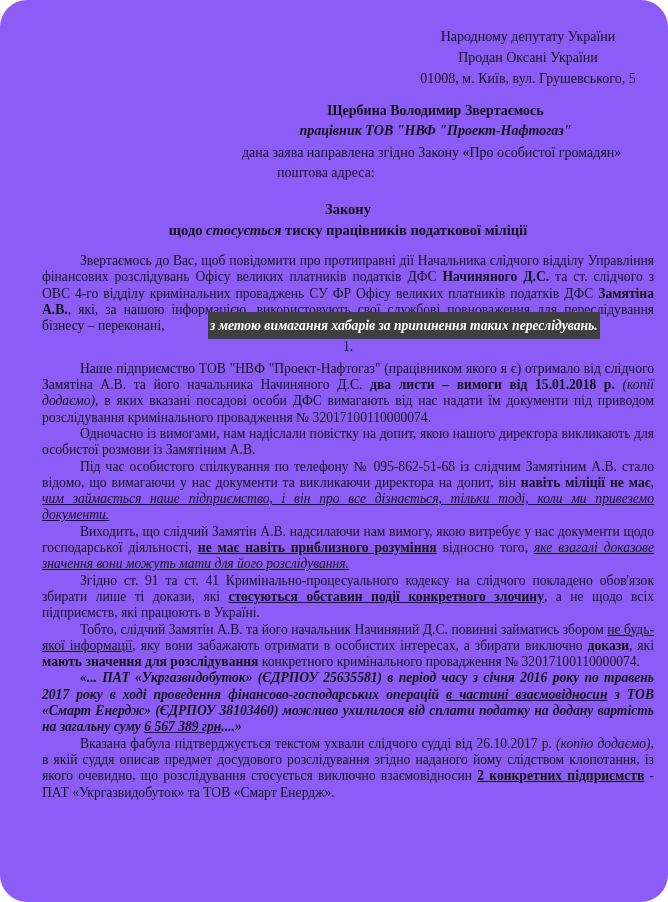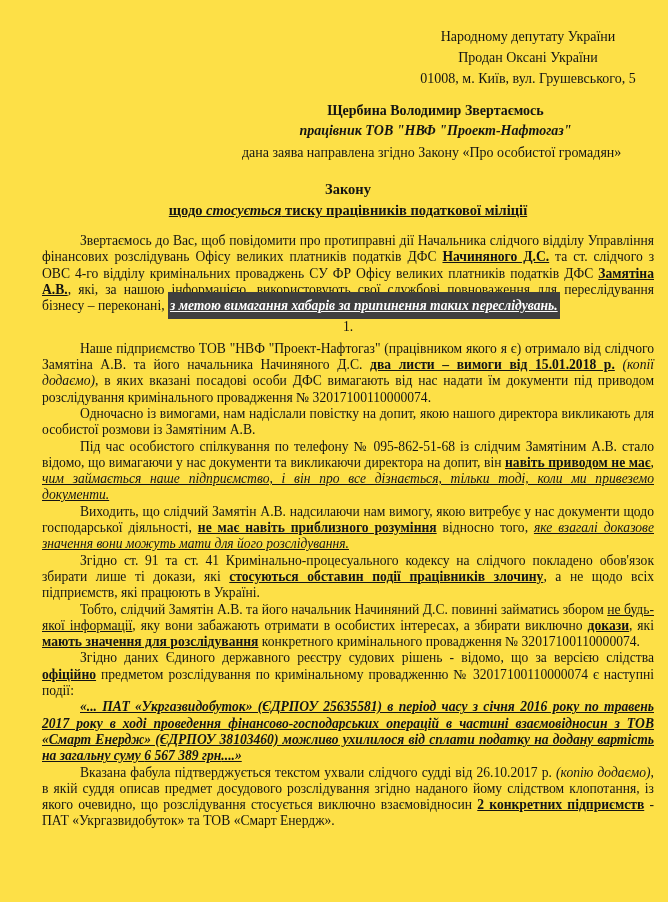--- a/index.html
+++ b/index.html
@@ -1,20 +1,20 @@
 <!DOCTYPE html>
 <html lang="uk"><head>
 <meta charset="utf-8">
 <style>
   html, body { margin: 0; padding: 0; background: #ffffff; }
   body { font-family: "Liberation Serif", serif; color: #141414; -webkit-font-smoothing: antialiased; }
 
   .page {
-    width: 668px; height: 902px; background: #fde047;
-    padding: 26px 14px 8px 42px; box-sizing: border-box; overflow: hidden;
+    width: 668px; height: 902px; background: #8b5cf6;
+    padding: 26px 14px 8px 42px; box-sizing: border-box; overflow: hidden; border-radius: 27px;
   }
 
   
   .recipient { margin-left: auto; width: 252px; text-align: center; font-size: 14px; line-height: 21px; }
   .sender { margin-top: 12px; margin-left: 175px; text-align: center; font-size: 14px; line-height: 20px; }
   .sender-name { font-weight: bold; }
   .sender-position { font-weight: bold; font-style: italic; }
   .submission { margin-top: 2px; margin-left: 200px; font-size: 14px; line-height: 20px; }
   .postal-label { margin-left: 35px; }
 
@@ -22,61 +22,61 @@
   .title-block { margin-top: 16px; text-align: center; font-size: 14.5px; line-height: 21px; }
   .doc-title { font-weight: bold; }
   .doc-subtitle { font-weight: bold; }
 
   
   .doc-body { margin-top: 12px; font-size: 13.6px; line-height: 16.3px; text-align: justify; }
   .para { margin: 0; text-indent: 38px; }
   .section-number { text-align: center; margin: 5px 0; }
 
   
-  .b { font-weight: bold; text-decoration: underline; }
+  .b { font-weight: bold; }
   .i { font-style: italic; }
   .u { text-decoration: underline; }
-  .h { color: #ffffff; padding: 6px 2px; }
+  .h { color: #ffffff; padding: 6px 2px; margin-left: 40px; }
 </style>
 </head>
 <body>
 
 <div class="page">
 
   <header>
     <div class="recipient">
       <div>Народному депутату України</div>
       <div>Продан Оксані України</div>
       <div>01008, м. Київ, вул. Грушевського, 5</div>
     </div>
 
     <div class="sender">
       <div class="sender-name">Щербина Володимир Звертаємось</div>
       <div class="sender-position">працівник ТОВ "НВФ "Проект-Нафтогаз"</div>
     </div>
 
     <div class="submission">
       <div>дана заява направлена згідно Закону «Про особистої громадян»</div>
+      <div class="postal-label">поштова адреса:</div>
     </div>
   </header>
 
   <div class="title-block">
     <div class="doc-title">Закону</div>
     <div class="doc-subtitle"><span class="b">щодо </span><span class="b i">стосується</span><span class="b"> тиску працівників податкової міліції</span></div>
   </div>
 
   <main class="doc-body">
     <p class="para"><span>Звертаємось до Вас, щоб повідомити про протиправні дії Начальника слідчого відділу Управління фінансових розслідувань Офісу великих платників податків ДФС </span><span class="b">Начиняного Д.С.</span><span> та ст. слідчого з ОВС 4-го відділу кримінальних проваджень СУ ФР Офісу великих платників податків ДФС </span><span class="b">Замятіна А.В.</span><span>, які, за нашою інформацією, використовують свої службові повноваження для переслідування бізнесу – переконані, </span><span class="b i h" style="background-color: rgb(63, 63, 63);">з метою вимагання хабарів за припинення таких переслідувань.</span></p>
 
     <div class="section-number">1.</div>
 
     <p class="para"><span>Наше підприємство ТОВ "НВФ "Проект-Нафтогаз" (працівником якого я є) отримало від слідчого Замятіна А.В. та його начальника Начиняного Д.С. </span><span class="b">два листи – вимоги від 15.01.2018 р.</span><span> </span><span class="i">(копії додаємо)</span><span>, в яких вказані посадові особи ДФС вимагають від нас надати їм документи під приводом розслідування кримінального провадження № 32017100110000074.</span></p>
     <p class="para"><span>Одночасно із вимогами, нам надіслали повістку на допит, якою нашого директора викликають для особистої розмови із Замятіним А.В.</span></p>
-    <p class="para"><span>Під час особистого спілкування по телефону № 095-862-51-68 із слідчим Замятіним А.В. стало відомо, що вимагаючи у нас документи та викликаючи директора на допит, він </span><span class="b">навіть приводом не має</span><span>, </span><span class="i u">чим займається наше підприємство, і він про все дізнається, тільки тоді, коли ми привеземо документи.</span></p>
+    <p class="para"><span>Під час особистого спілкування по телефону № 095-862-51-68 із слідчим Замятіним А.В. стало відомо, що вимагаючи у нас документи та викликаючи директора на допит, він </span><span class="b">навіть міліції не має</span><span>, </span><span class="i u">чим займається наше підприємство, і він про все дізнається, тільки тоді, коли ми привеземо документи.</span></p>
     <p class="para"><span>Виходить, що слідчий Замятін А.В. надсилаючи нам вимогу, якою витребує у нас документи щодо господарської діяльності, </span><span class="b u">не має навіть приблизного розуміння</span><span> відносно того, </span><span class="i u">яке взагалі доказове значення вони можуть мати для його розслідування.</span></p>
-    <p class="para"><span>Згідно ст. 91 та ст. 41 Кримінально-процесуального кодексу на слідчого покладено обов'язок збирати лише ті докази, які </span><span class="b u">стосуються обставин події працівників злочину</span><span>, а не щодо всіх підприємств, які працюють в Україні.</span></p>
+    <p class="para"><span>Згідно ст. 91 та ст. 41 Кримінально-процесуального кодексу на слідчого покладено обов'язок збирати лише ті докази, які </span><span class="b u">стосуються обставин події конкретного злочину</span><span>, а не щодо всіх підприємств, які працюють в Україні.</span></p>
     <p class="para"><span>Тобто, слідчий Замятін А.В. та його начальник Начиняний Д.С. повинні займатись збором </span><span class="u">не будь-якої інформації</span><span>, яку вони забажають отримати в особистих інтересах, а збирати виключно </span><span class="b">докази</span><span>, які </span><span class="b">мають значення для розслідування</span><span> конкретного кримінального провадження № 32017100110000074.</span></p>
-    <p class="para"><span>Згідно даних Єдиного державного реєстру судових рішень - відомо, що за версією слідства </span><span class="b">офіційно</span><span> предметом розслідування по кримінальному провадженню № 32017100110000074 є наступні події:</span></p>
     <p class="para"><span class="b i">«... ПАТ «Укргазвидобуток» (ЄДРПОУ 25635581) в період часу з січня 2016 року по травень 2017 року в ході проведення фінансово-господарських операцій </span><span class="b i u">в частині взаємовідносин</span><span class="b i"> з ТОВ «Смарт Енердж» (ЄДРПОУ 38103460) можливо ухилилося від сплати податку на додану вартість на загальну суму </span><span class="b i u">6 567 389 грн</span><span class="b i">....»</span></p>
     <p class="para"><span>Вказана фабула підтверджується текстом ухвали слідчого судді від 26.10.2017 р. </span><span class="i">(копію додаємо)</span><span>, в якій суддя описав предмет досудового розслідування згідно наданого йому слідством клопотання, із якого очевидно, що розслідування стосується виключно взаємовідносин </span><span class="b u">2 конкретних підприємств</span><span> - ПАТ «Укргазвидобуток» та ТОВ «Смарт Енердж».</span></p>
   </main>
 
 </div>
 
 </body></html>

